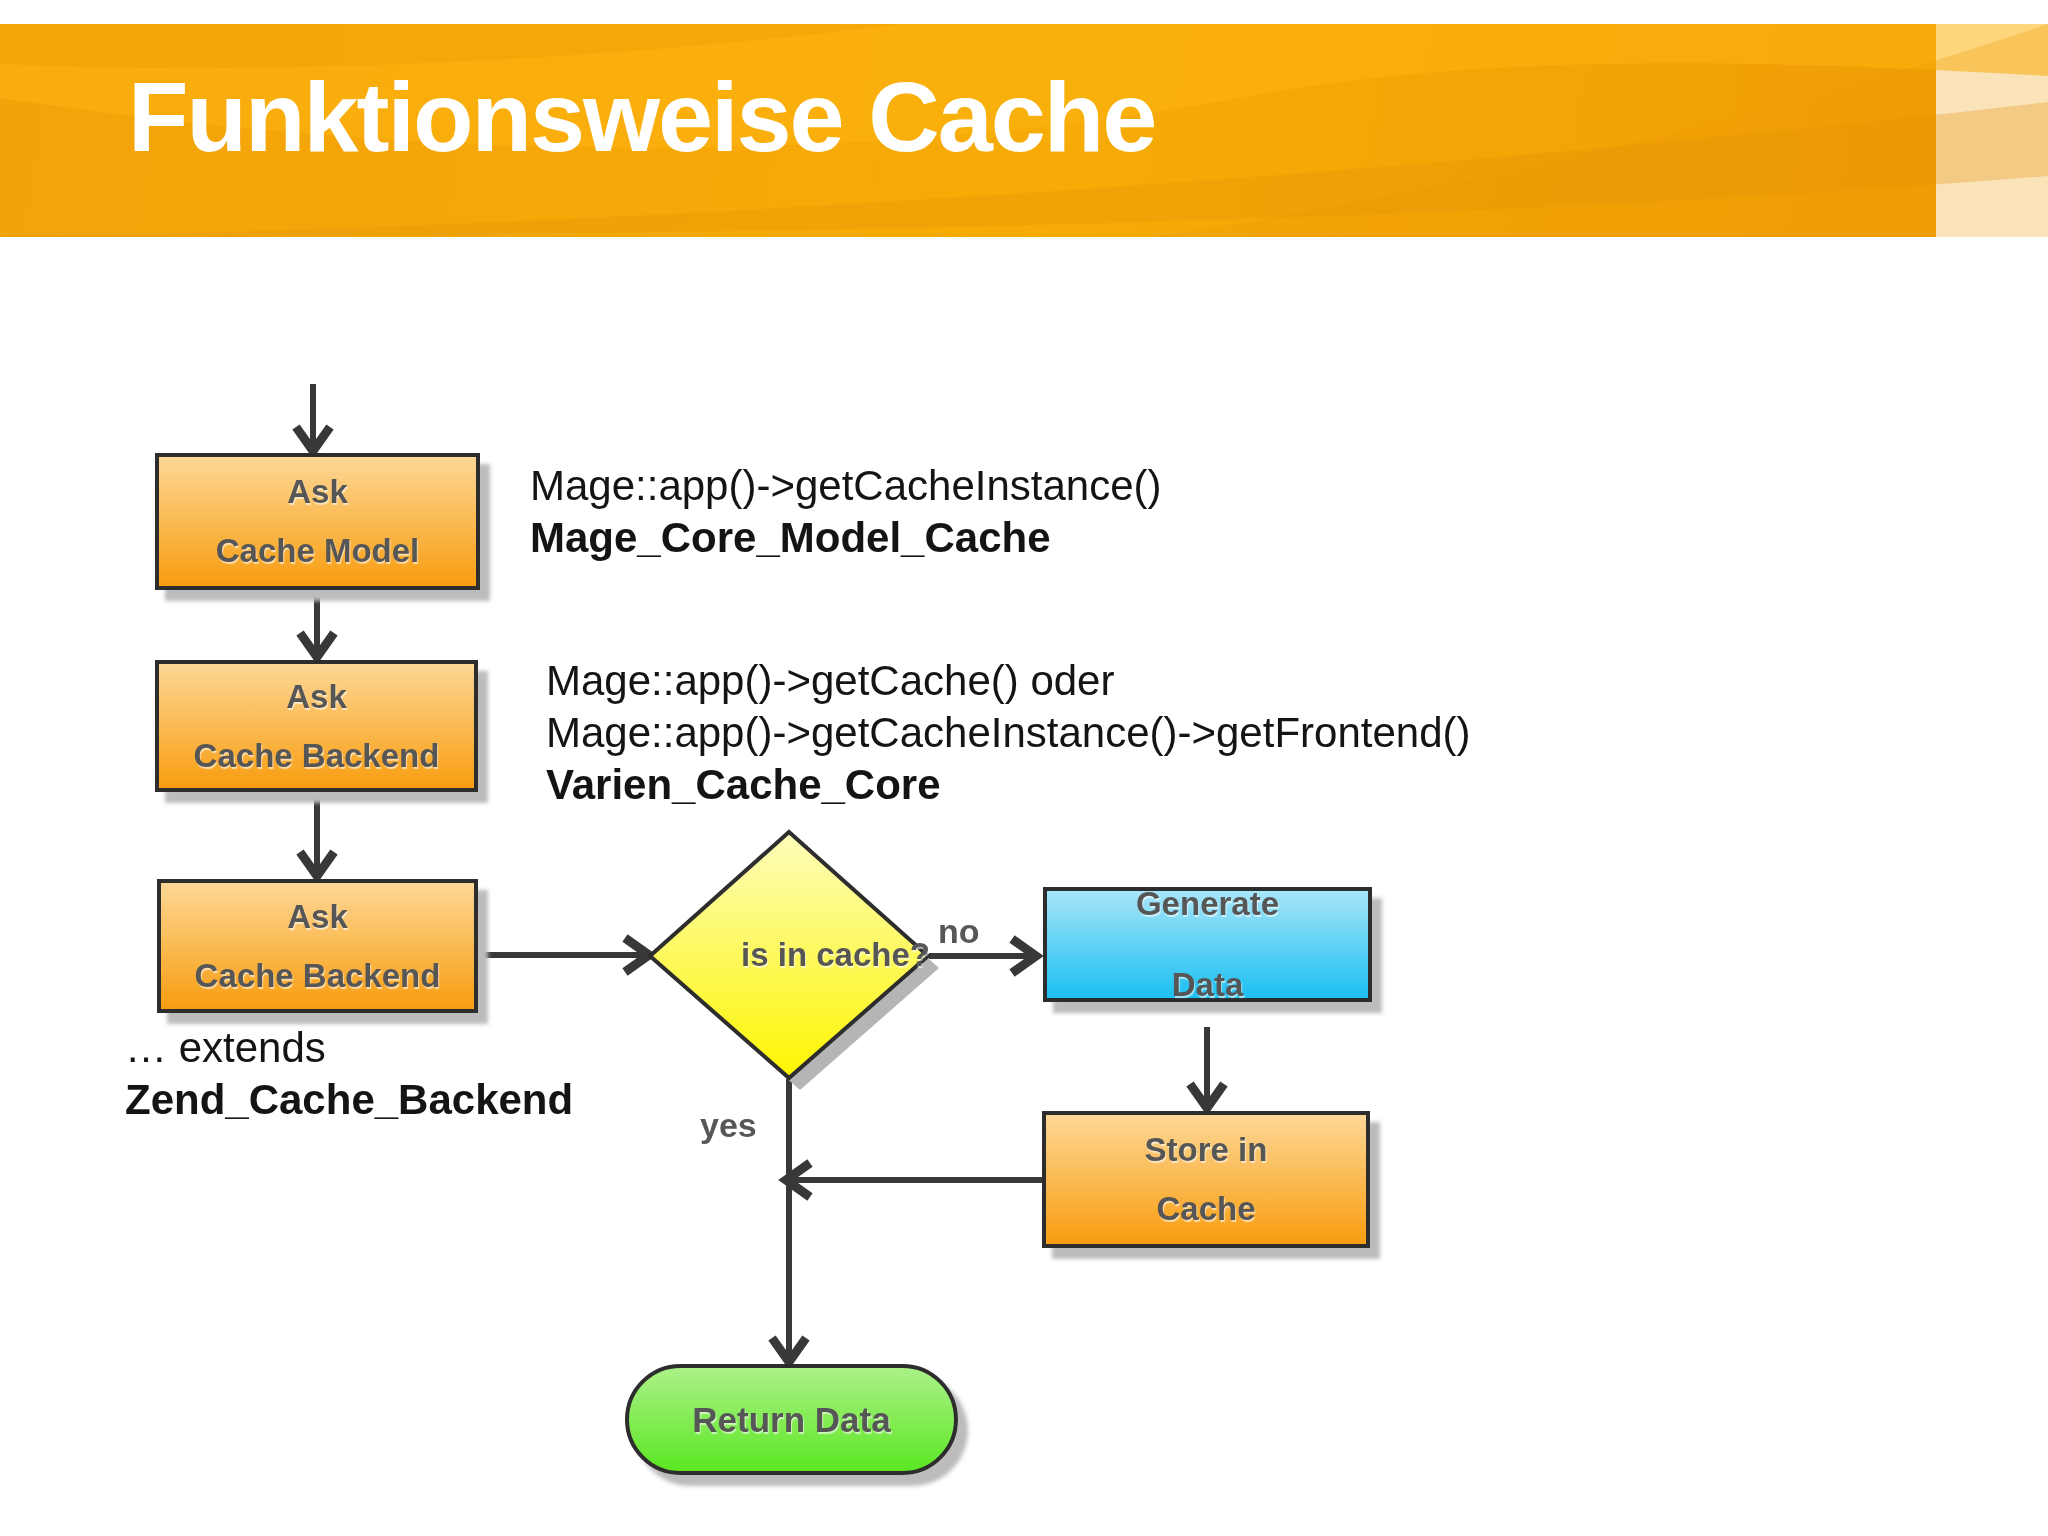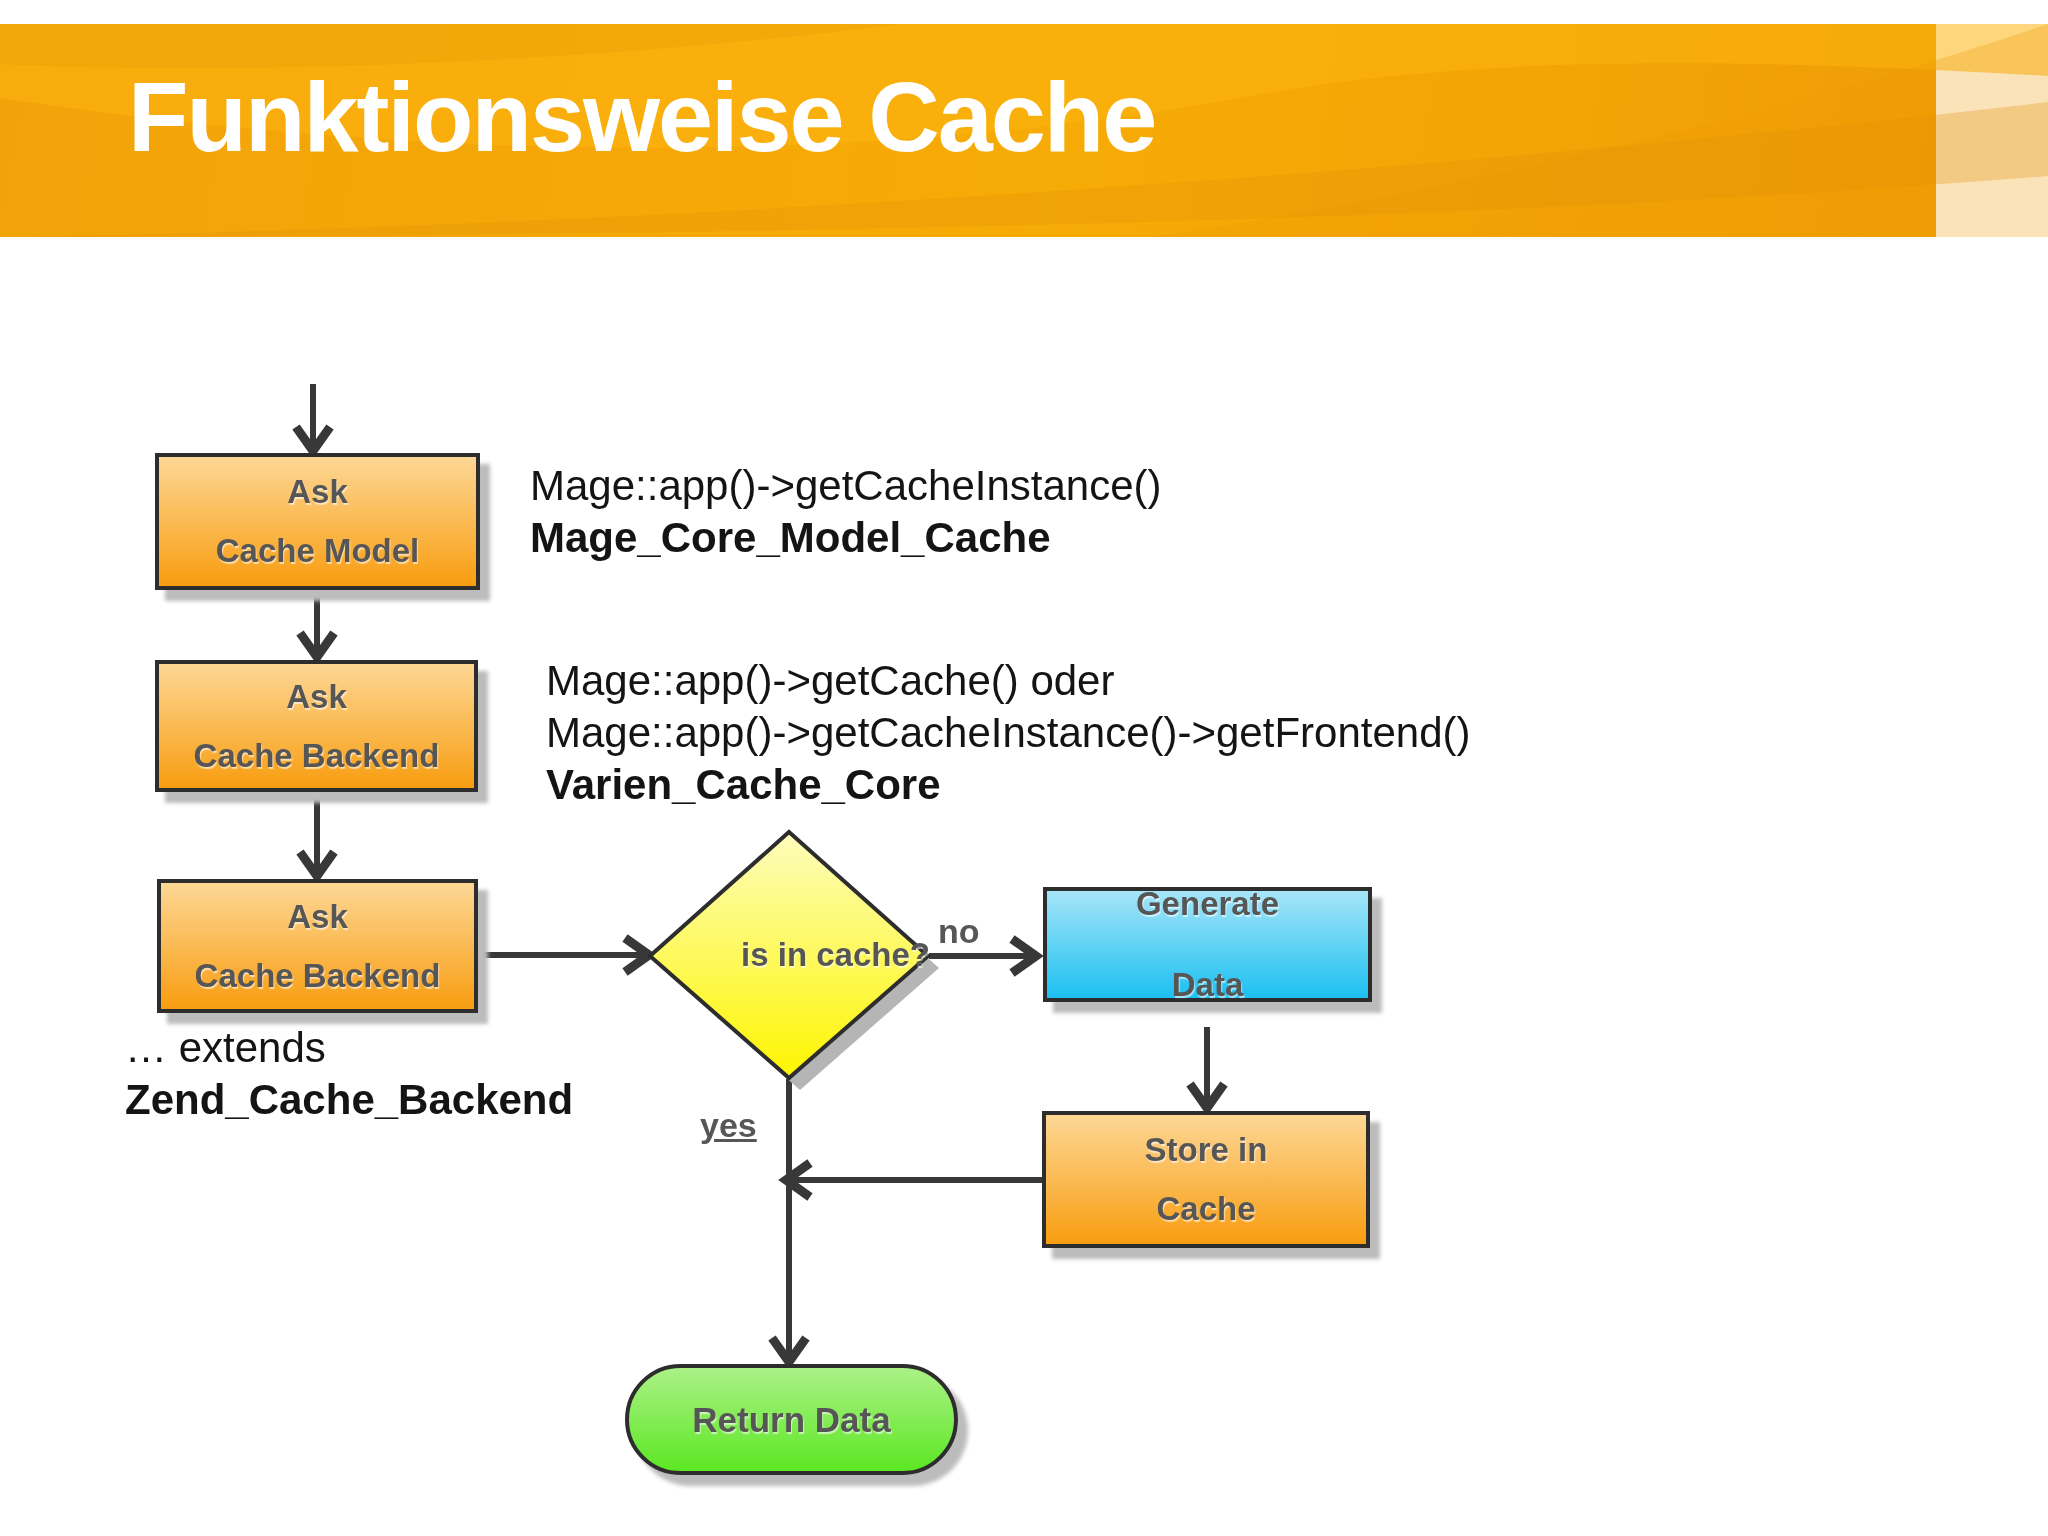--- a/index.html
+++ b/index.html
@@ -135,21 +135,21 @@
   <div class="node process" style="left:1042px; top:1111px; width:328px; height:137px;">
     <span>Store in</span>
     <span>Cache</span>
   </div>
 
   <div class="node terminator" style="left:625px; top:1364px; width:333px; height:111px;">
     <span>Return Data</span>
   </div>
 
   <div class="edge-label" style="left:938px; top:912px;">no</div>
-  <div class="edge-label" style="left:700px; top:1106px;text-decoration:underline;">yes</div>
+  <div class="edge-label" style="left:700px; top:1106px;">yes</div>
 
   <div class="annotation" style="left:530px; top:460px;">
     <div>Mage::app()-&gt;getCacheInstance()</div>
     <div class="bold">Mage_Core_Model_Cache</div>
   </div>
 
   <div class="annotation" style="left:546px; top:655px;">
     <div>Mage::app()-&gt;getCache() oder</div>
     <div>Mage::app()-&gt;getCacheInstance()-&gt;getFrontend()</div>
     <div class="bold">Varien_Cache_Core</div>

